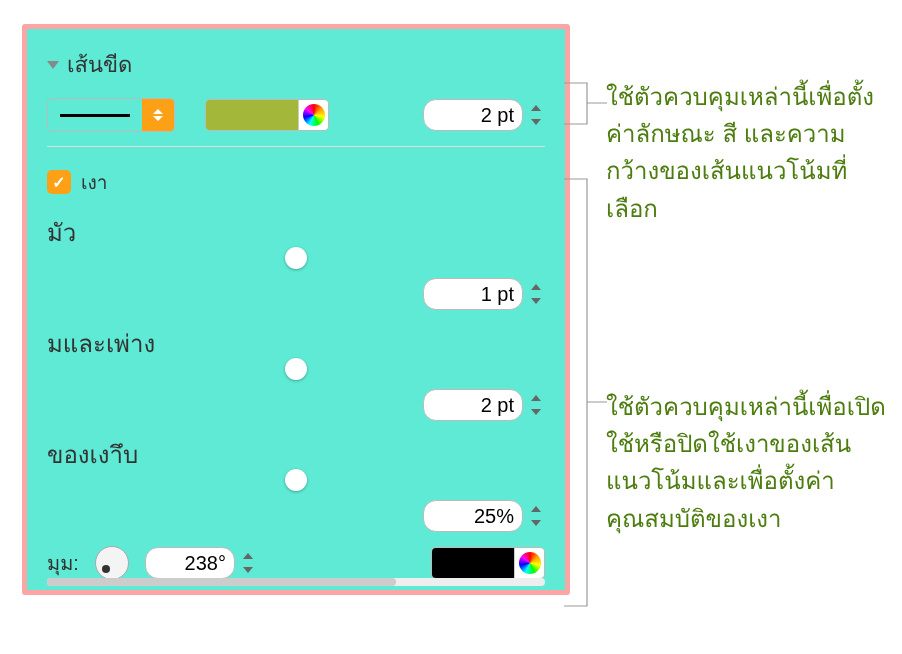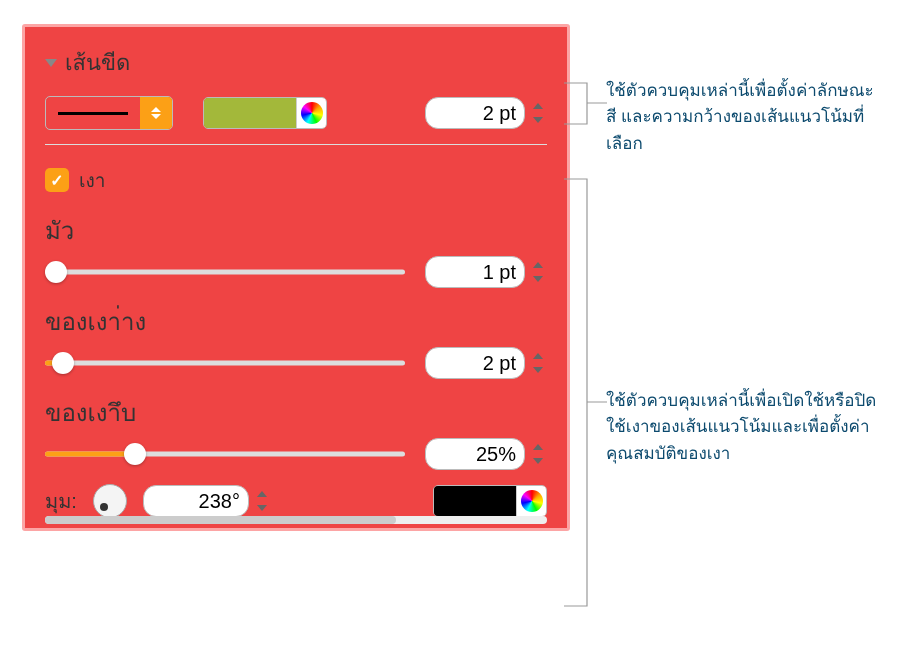--- a/index.html
+++ b/index.html
@@ -10,23 +10,23 @@
   background: #fff;
   width: 902px;
   height: 654px;
   position: relative;
 }
 .panel {
   position: absolute;
   left: 22px;
   top: 24px;
   width: 548px;
-  border: 3px solid #fca5a5;
+  border: 5px solid #fca5a5;
   border-radius: 3px;
-  background: #ef4444;
+  background: #5eead4;
   padding: 18px 20px 10px 20px;
 }
 .disclosure-row {
   display: flex;
   align-items: center;
   gap: 8px;
   margin-bottom: 16px;
 }
 .disclosure-icon {
   width: 0; height: 0;
@@ -104,21 +104,21 @@
 .checkbox-row { display: flex; align-items: center; gap: 10px; margin-bottom: 16px; }
 .checkbox {
   width: 24px; height: 24px;
   background: #fca016;
   border-radius: 5px;
   display: flex; align-items: center; justify-content: center;
   color: #fff; font-weight: bold; font-size: 16px;
 }
 .slider-group { margin-bottom: 14px; }
 .slider-label { font-size: 24px; margin-bottom: 6px; display: block; }
-.slider-row { display: flex; align-items: center; gap: 20px; }
+.slider-row { display: flex; align-items: center; gap: 20px; flex-direction: column; }
 .slider {
   position: relative; flex: 1; height: 24px;
 }
 .slider-track {
   position: absolute; left: 0; right: 0; top: 50%; transform: translateY(-50%);
   height: 5px; background: #ddd; border-radius: 3px;
 }
 .slider-fill {
   position: absolute; left: 0; top: 50%; transform: translateY(-50%);
   height: 5px; background: #fca016; border-radius: 3px;
@@ -134,23 +134,23 @@
   width: 34px; height: 34px; border-radius: 50%;
   border: 1px solid #aaa; position: relative; background: #f4f4f4;
 }
 .angle-dot {
   position: absolute; width: 8px; height: 8px; background: #333; border-radius: 50%;
   left: 6px; bottom: 6px;
 }
 .shadow-swatch { width: 82px; height: 30px; }
 .annotation {
   position: absolute;
-  font-size: 17px;
+  font-size: 24px;
   line-height: 1.55;
-  color: #0c4a6e;
+  color: #4d7c0f;
 }
 .ann1 { left: 606px; top: 78px; width: 280px; }
 .ann2 { left: 606px; top: 388px; width: 280px; }
 .callout-line {
   position: absolute;
   stroke: #999; fill: none; stroke-width: 1.2;
 }
 .scrollbar-h {
   position:absolute; bottom:4px; left:20px; right:20px; height:8px;
   background:#eee; border-radius:4px;
@@ -224,21 +224,21 @@
             </div>
           <div class="stepper-btn">
               <span class="sb-down"></span>
             </div>
         </div>
       </div>
     </div>
   </div>
 
   <div class="slider-group">
-    <span class="slider-label">ของเงา่าง</span>
+    <span class="slider-label">มและเพ่าง</span>
     <div class="slider-row">
       <div class="slider">
         <div class="slider-track"></div>
         <div class="slider-fill" style="width:5%"></div>
         <div class="slider-thumb" style="left:5%"></div>
       </div>
       <div class="stepper-field">
         <input class="stepper-input" value="2 pt" style="">
         <div class="stepper-btns">
           <div class="stepper-btn">
@@ -273,21 +273,21 @@
       </div>
     </div>
   </div>
 
   <div class="angle-row">
     <span class="angle-label">มุม:</span>
     <div class="angle-dial">
       <div class="angle-dot"></div>
     </div>
     <div class="stepper-field" style="margin-left:0">
-      <input class="stepper-input" style="width: 106px;" value="238°">
+      <input class="stepper-input" style="width: 90px;" value="238°">
       <div class="stepper-btns">
         <div class="stepper-btn">
             <span class="sb-up"></span>
           </div>
         <div class="stepper-btn">
             <span class="sb-down"></span>
           </div>
       </div>
     </div>
     <div class="color-well-group" style="margin-left:auto">

